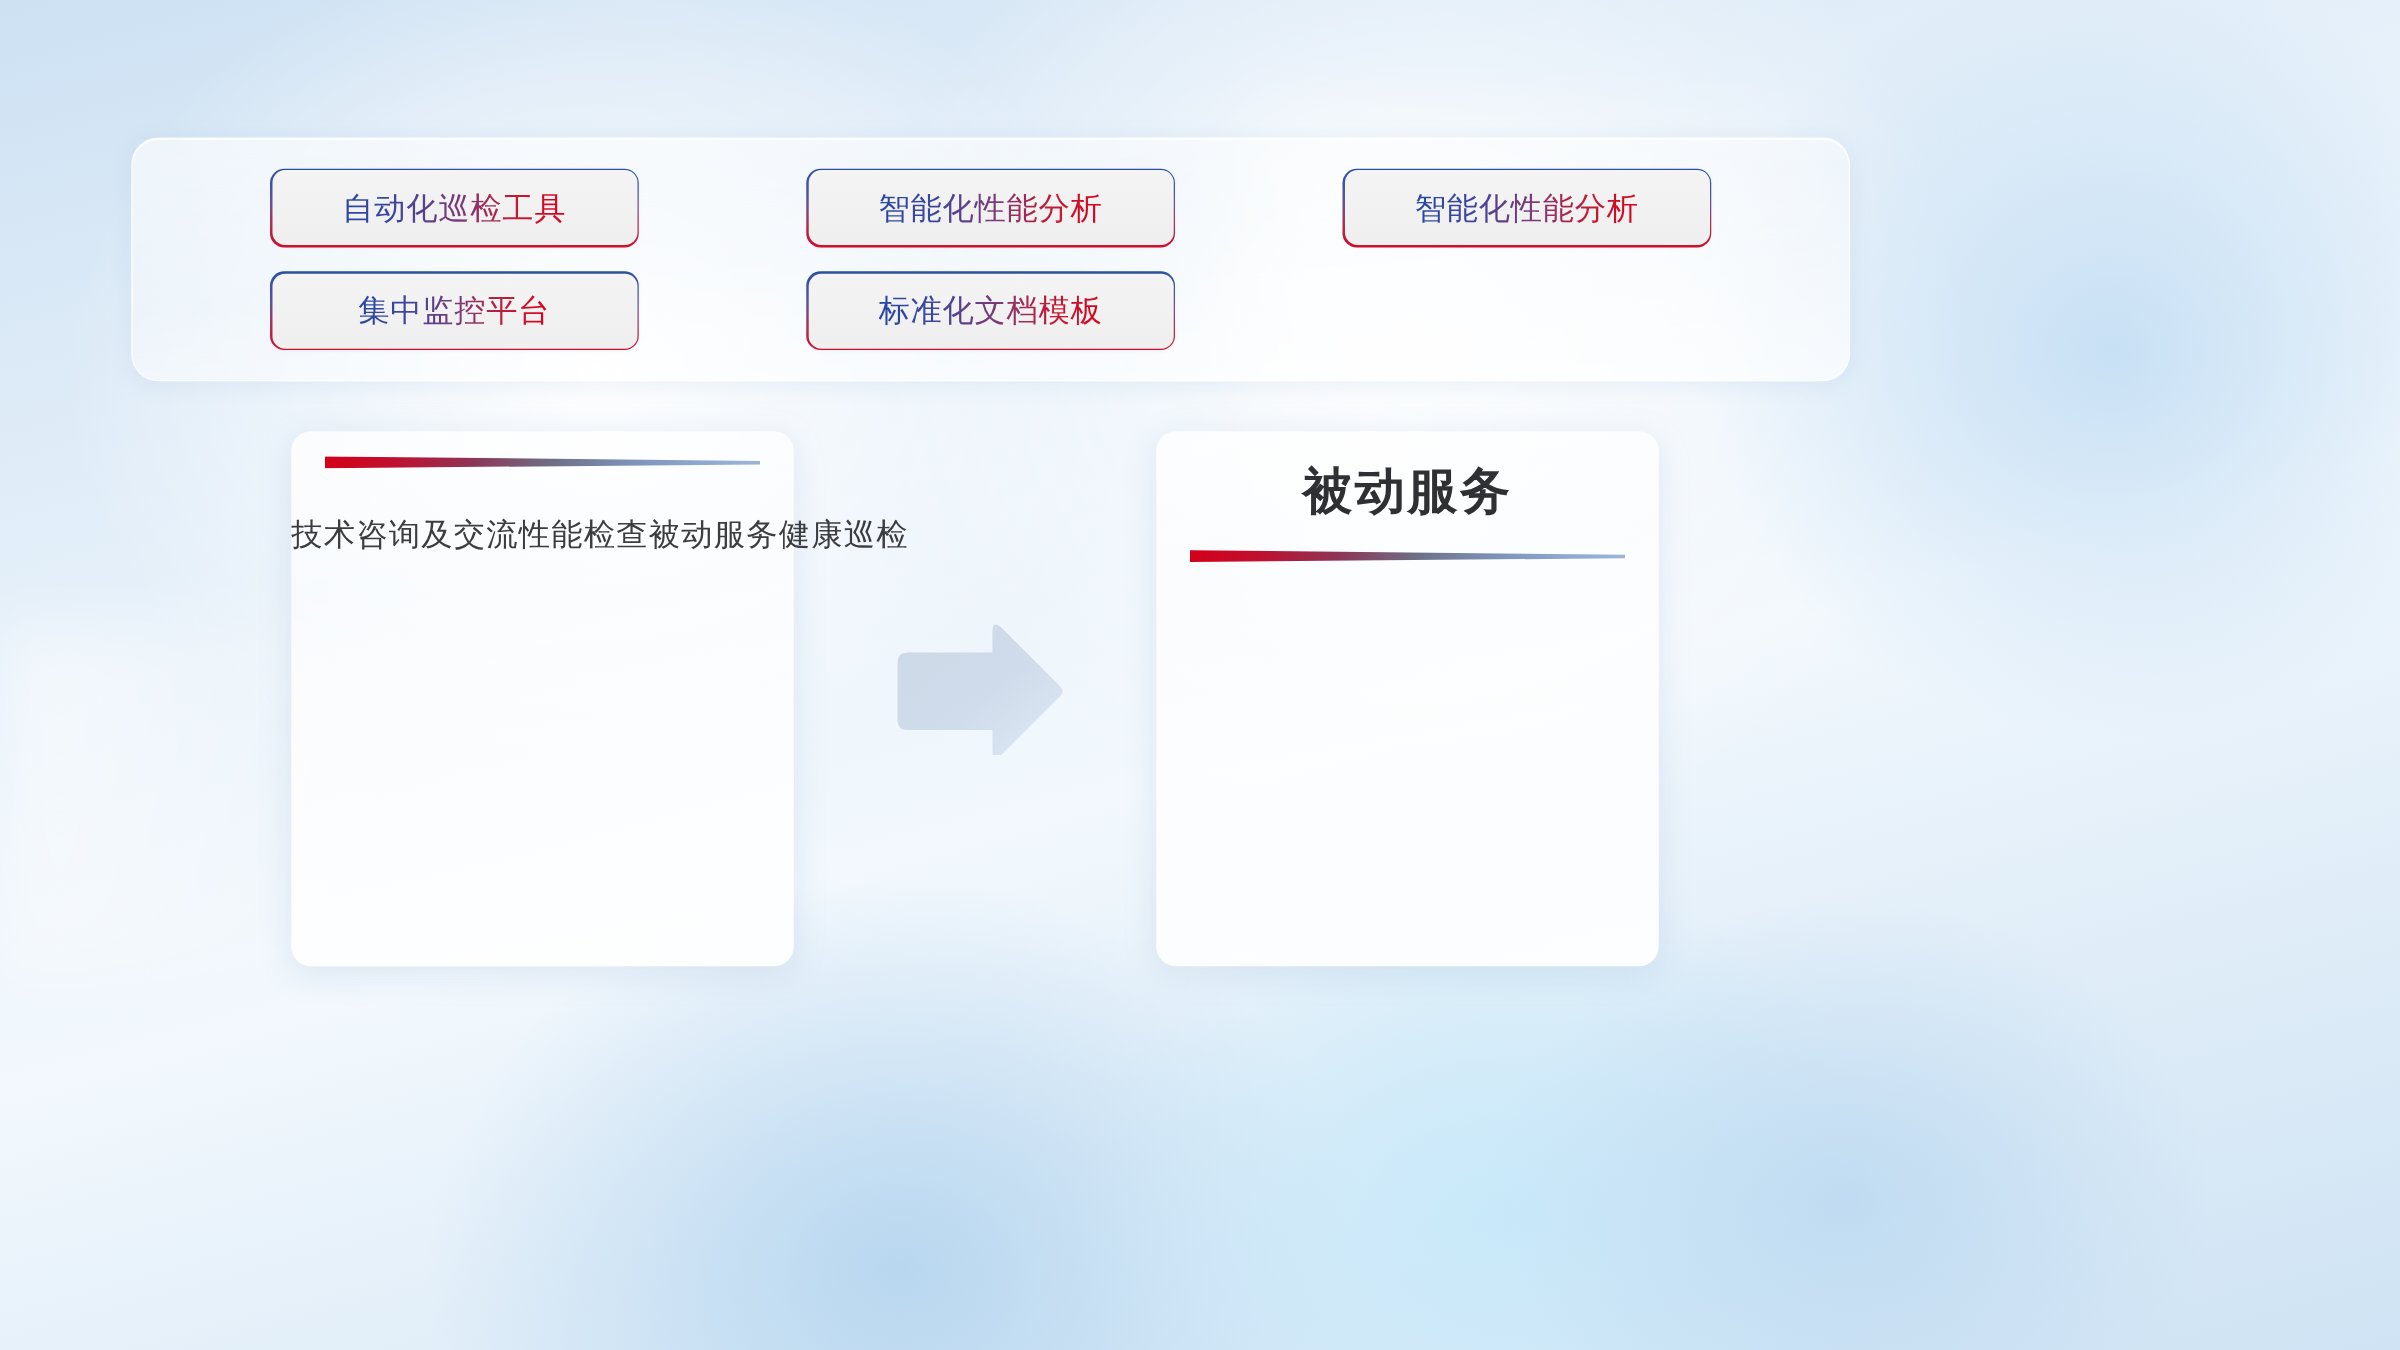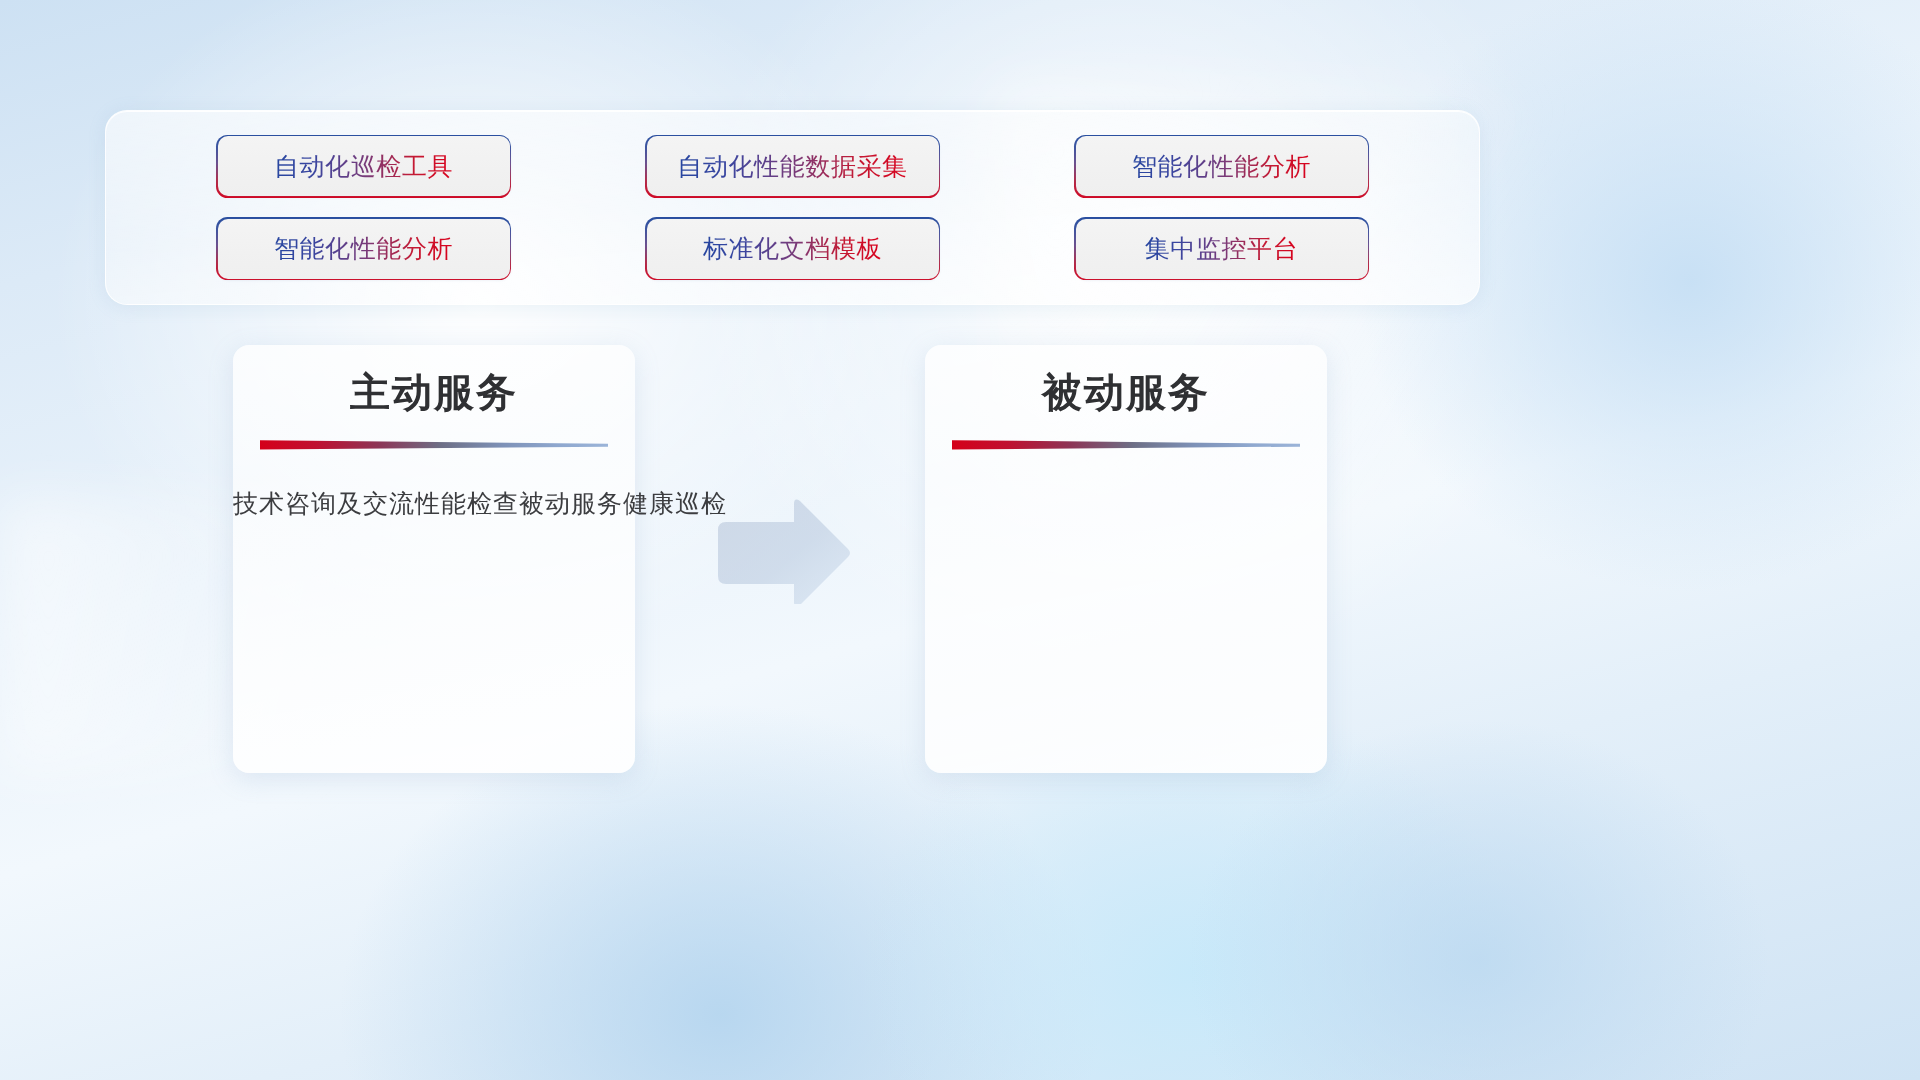--- a/index.html
+++ b/index.html
@@ -168,54 +168,48 @@
 </div>
 
 <div id="top-panel">
 
   <div class="pill-wrap">
     <div class="pill">
       <span class="pill-text">自动化巡检工具</span>
     </div>
   </div>
 
-  <div class="pill-wrap">
-    <div class="pill">
-      <span class="pill-text">自动化性能数据采集</span>
-    </div>
-  </div>
 
   <div class="pill-wrap">
     <div class="pill">
       <span class="pill-text">智能化性能分析</span>
     </div>
   </div>
 
   <div class="pill-wrap">
     <div class="pill">
       <span class="pill-text">智能化性能分析</span>
     </div>
   </div>
 
   <div class="pill-wrap">
     <div class="pill">
+      <span class="pill-text">集中监控平台</span>
+    </div>
+  </div>
+
+  <div class="pill-wrap">
+    <div class="pill">
       <span class="pill-text">标准化文档模板</span>
     </div>
   </div>
 
-  <div class="pill-wrap">
-    <div class="pill">
-      <span class="pill-text">集中监控平台</span>
-    </div>
-  </div>
-
 </div>
 
 <div class="card" id="card-proactive">
-  <div class="card-title">主动服务</div>
   <div class="card-divider">
     <div class="bar"></div>
   </div>
   <div class="card-list">
     <div class="card-list-item">技术咨询及交流</div>
     <div class="card-list-item">性能检查</div>
     <div class="card-list-item">被动服务</div>
     <div class="card-list-item">健康巡检</div>
   </div>
 </div>

